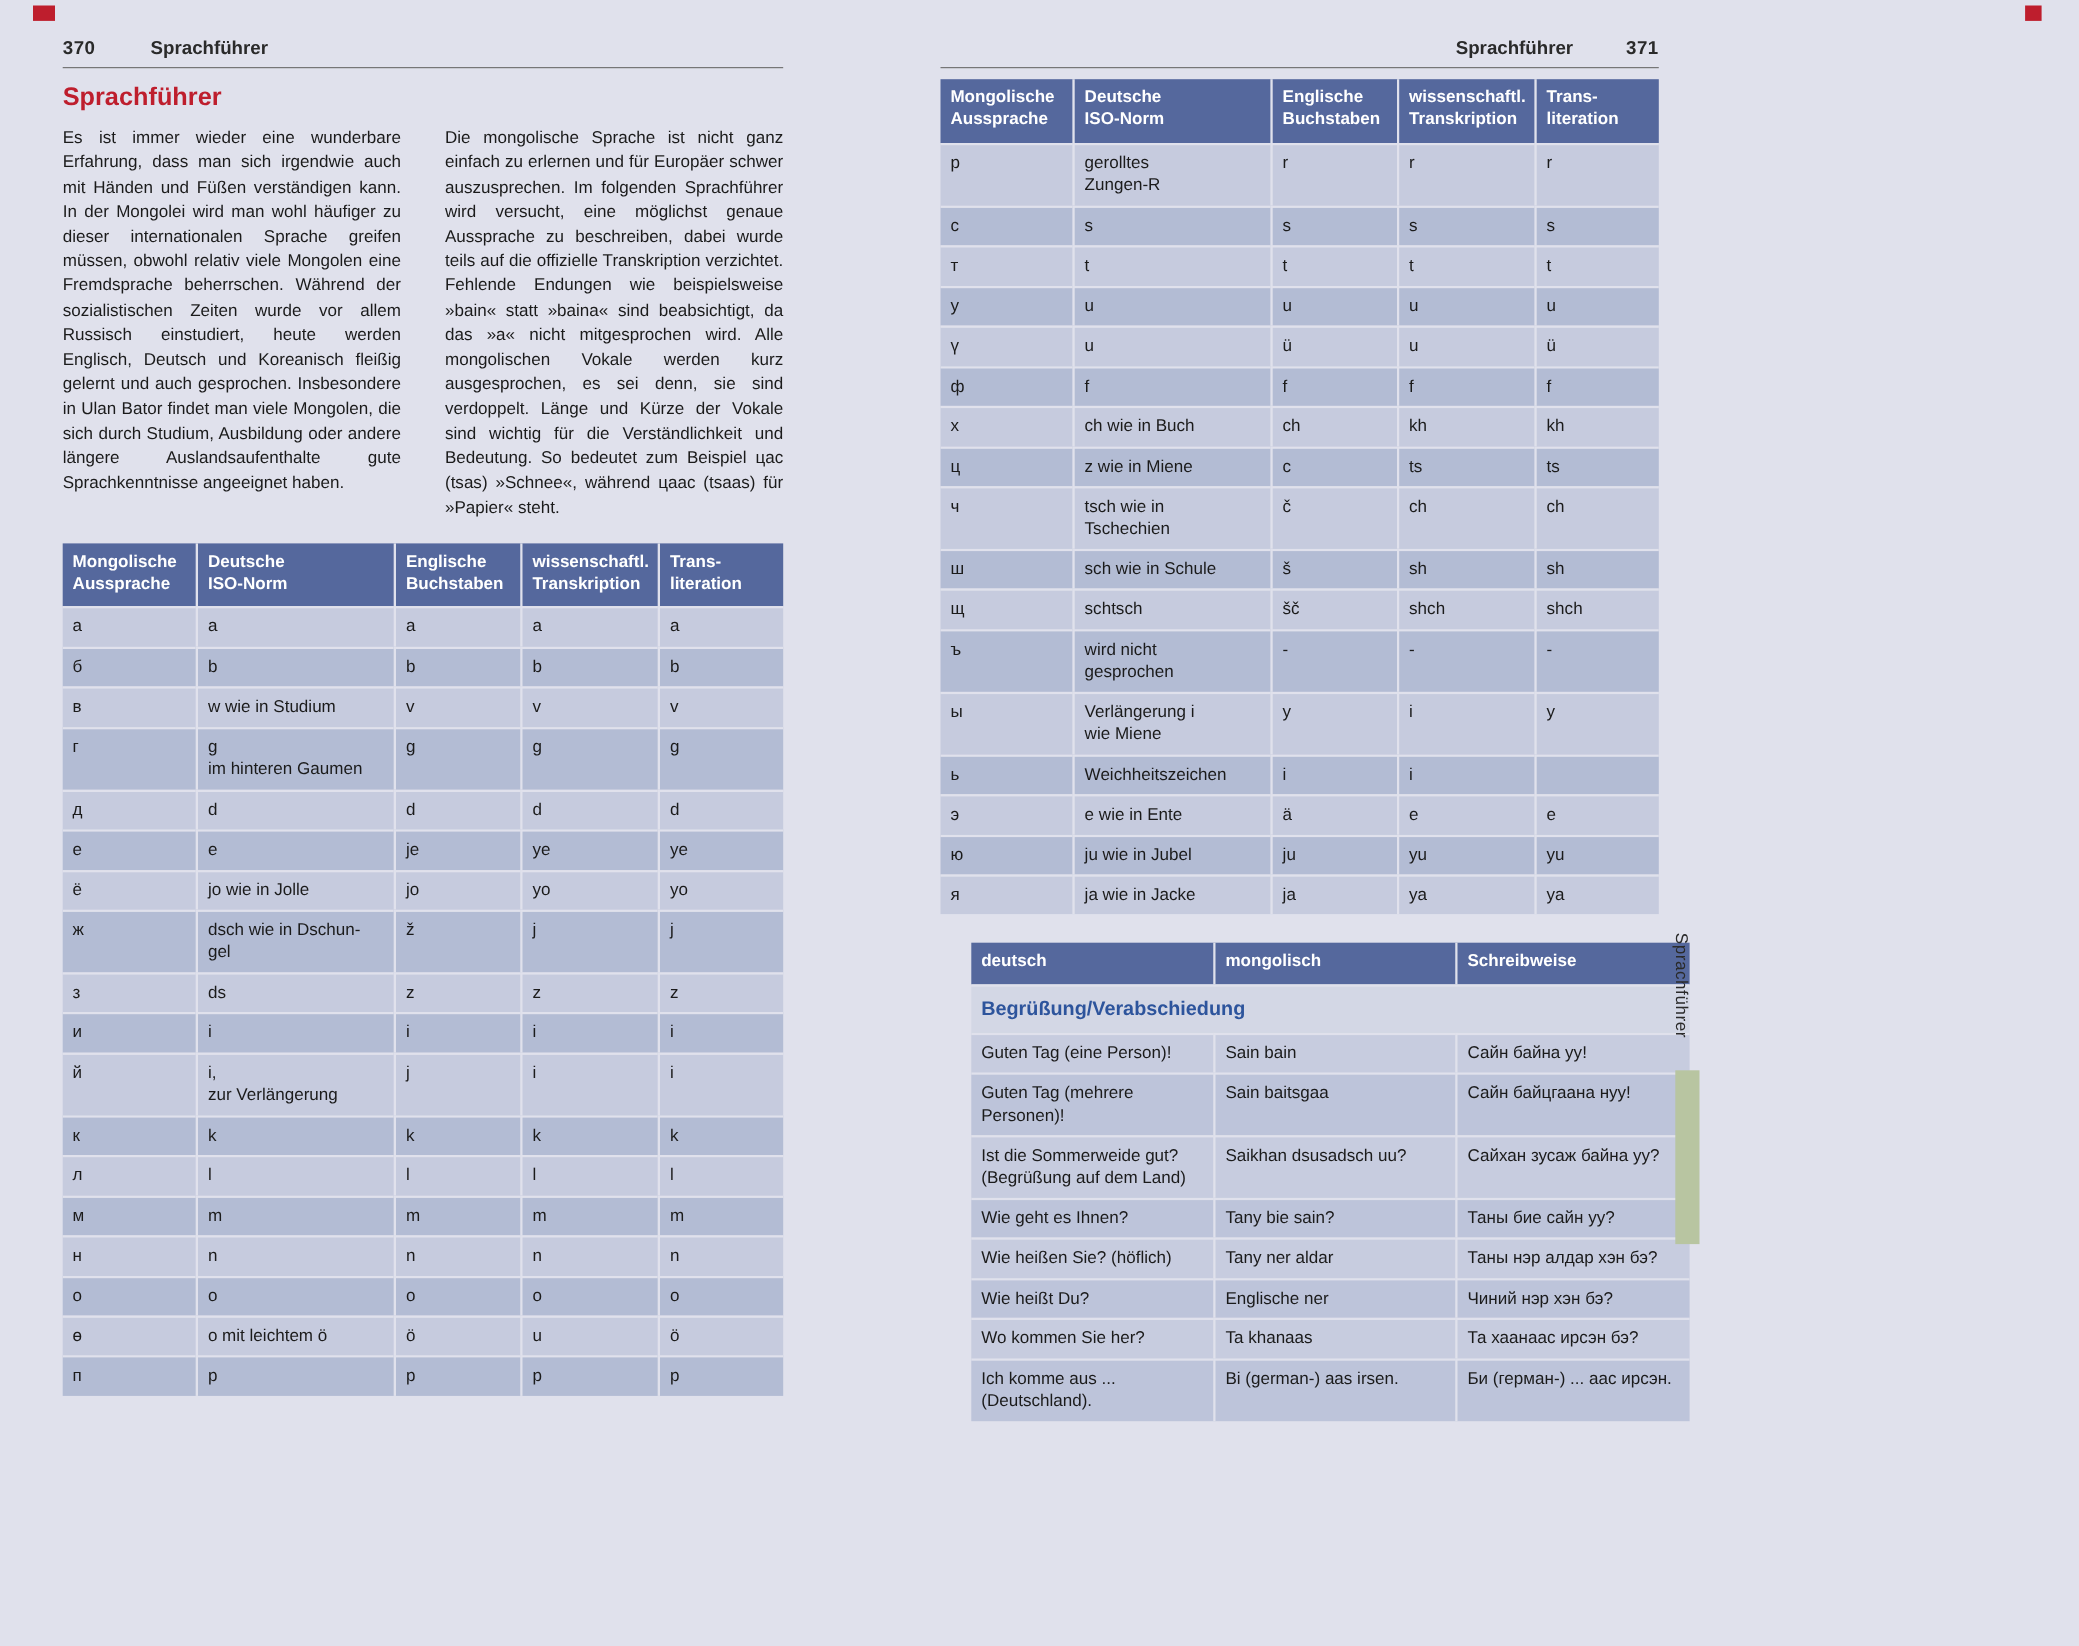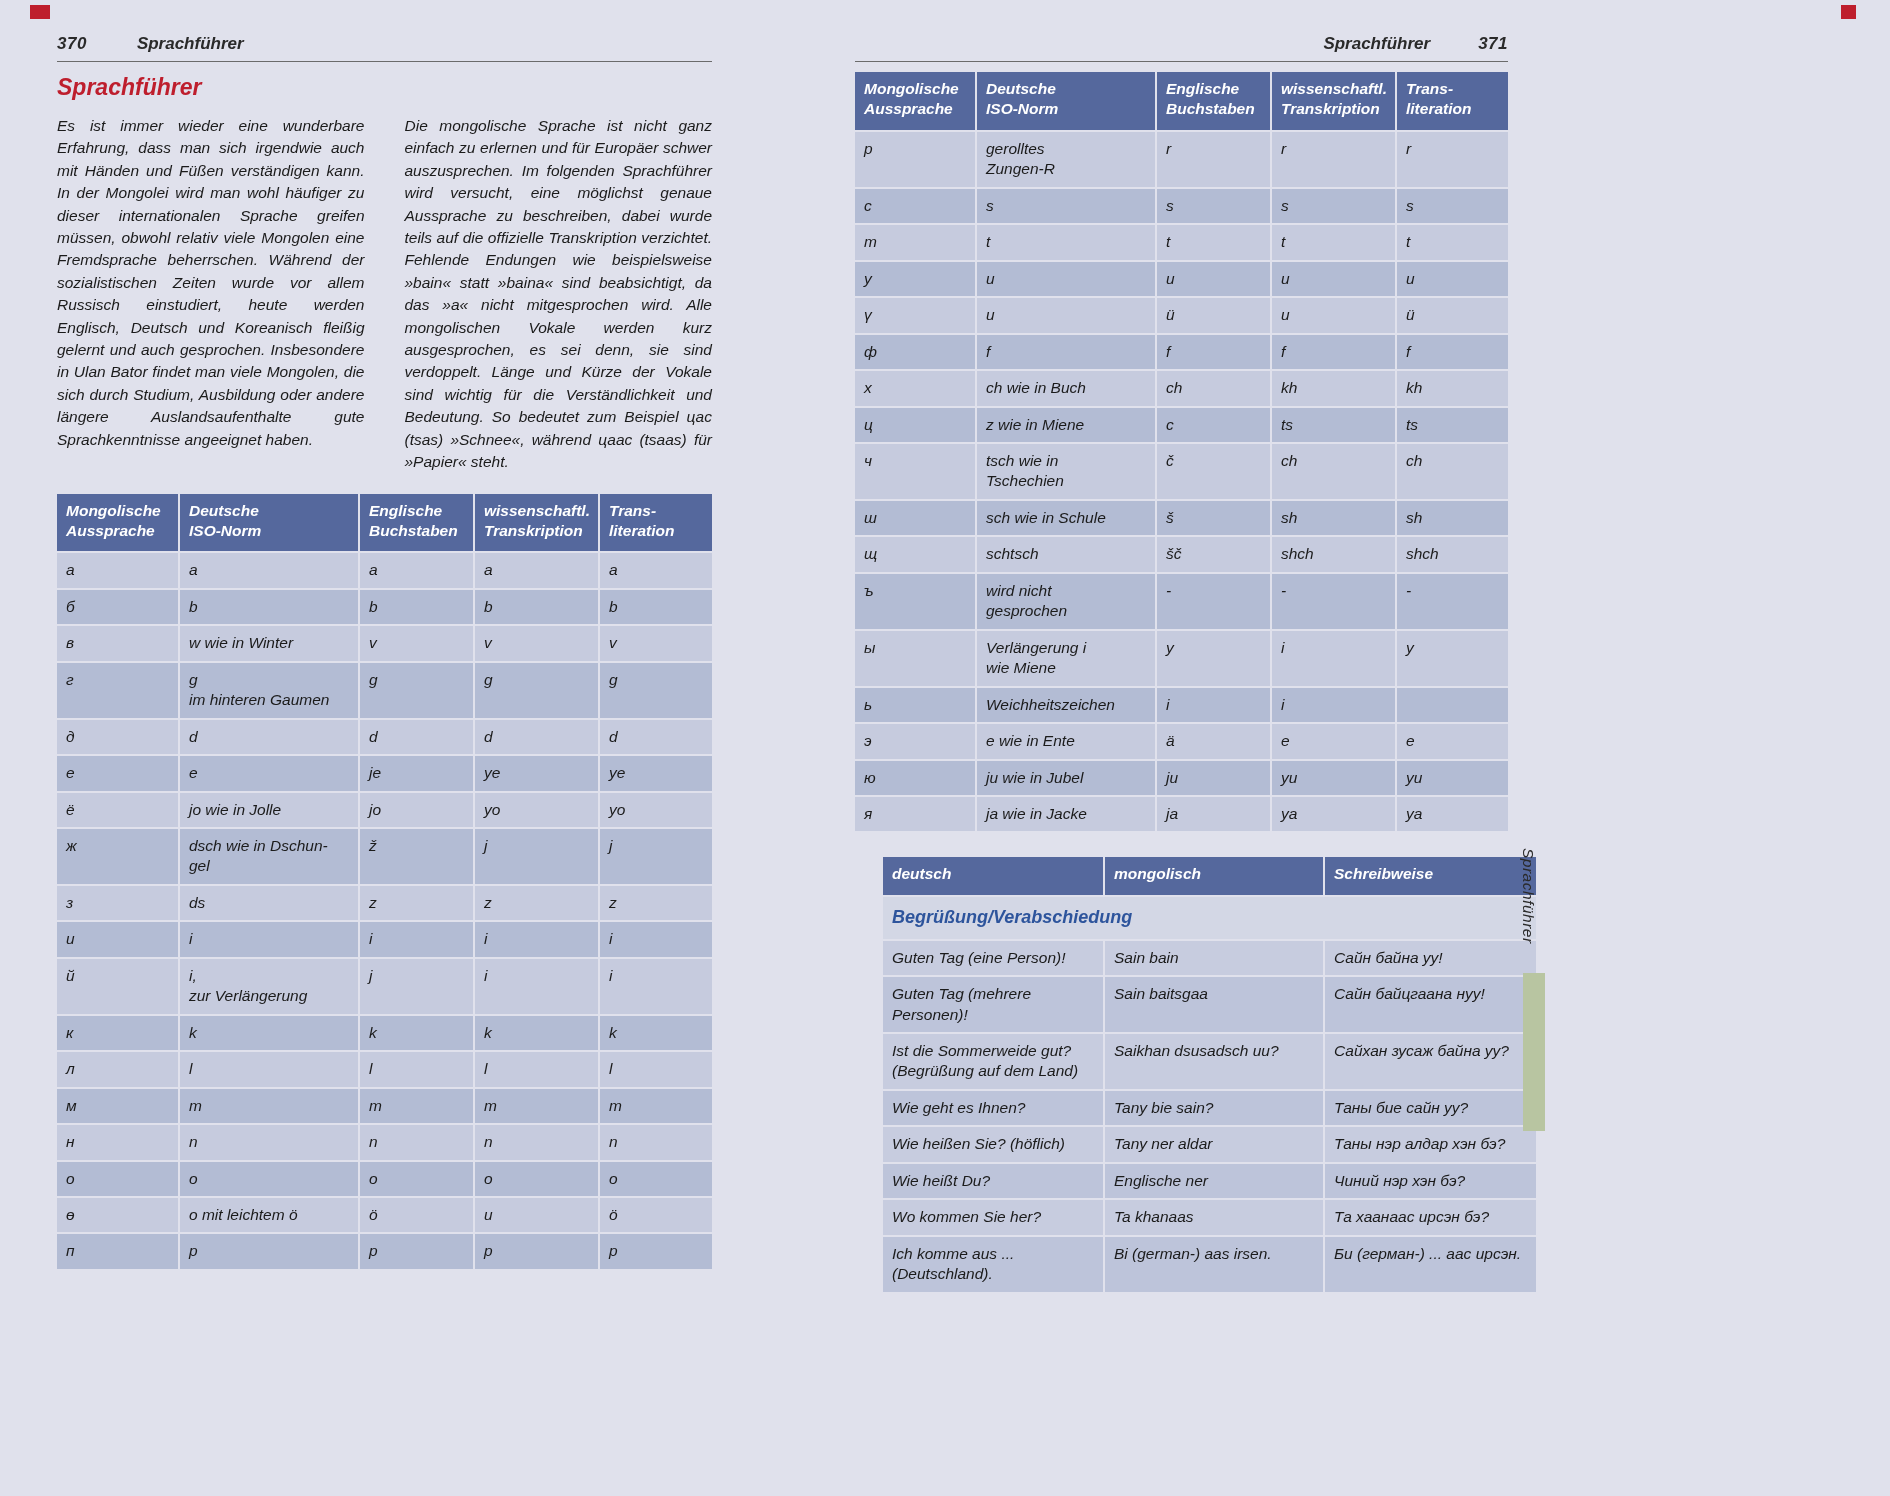--- a/index.html
+++ b/index.html
@@ -1,17 +1,17 @@
 <!DOCTYPE html>
 <html lang="de" style="--red: #be1e2d; --header_blue: #55689d; --row_light: #c6cbde; --row_dark: #b3bcd4; --phrase_light: #c7ccdf; --phrase_dark: #bdc4da; --section_bg: #d3d7e5; --section_blue: #2d549c; --tab_green: #b8c5a1;"><head>
 <meta charset="utf-8">
 <style>
   html { background:#e0e1ec; }
   body { margin:0; font-family:"Liberation Sans", sans-serif; color:#1b1b1b; }
-  .spread { position:relative; width:1856px; height:1496px; background:#e0e1ec; overflow:hidden;font-style:italic; }
+  .spread { position:relative; width:1856px; height:1496px; background:#e0e1ec; overflow:hidden; }
 
   .corner-mark { position:absolute; top:5px; width:20px; height:14px; background:var(--red,#be1e2d); }
   .corner-mark.left { left:30px; }
   .corner-mark.right { left:1841px; }
 
   .page { position:absolute; top:34px; }
   .page-left { left:57px; width:655px; }
   .page-right { left:855px; width:653px; }
 
   .running-head { display:flex; align-items:baseline; font-size:17px; font-weight:bold; color:#2a2a2a;
@@ -104,21 +104,21 @@
           </tr>
           <tr>
             <td>б</td>
             <td>b</td>
             <td>b</td>
             <td>b</td>
             <td>b</td>
           </tr>
           <tr>
             <td>в</td>
-            <td>w wie in Winter</td>
+            <td>w wie in Studium</td>
             <td>v</td>
             <td>v</td>
             <td>v</td>
           </tr>
           <tr>
             <td>г</td>
             <td>g
 im hinteren Gaumen</td>
             <td>g</td>
             <td>g</td>

